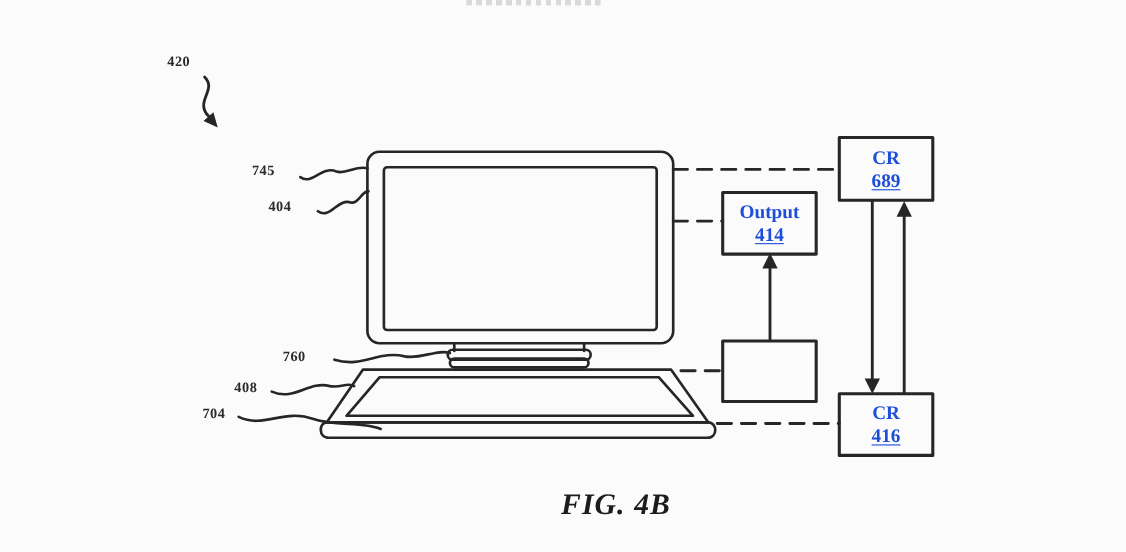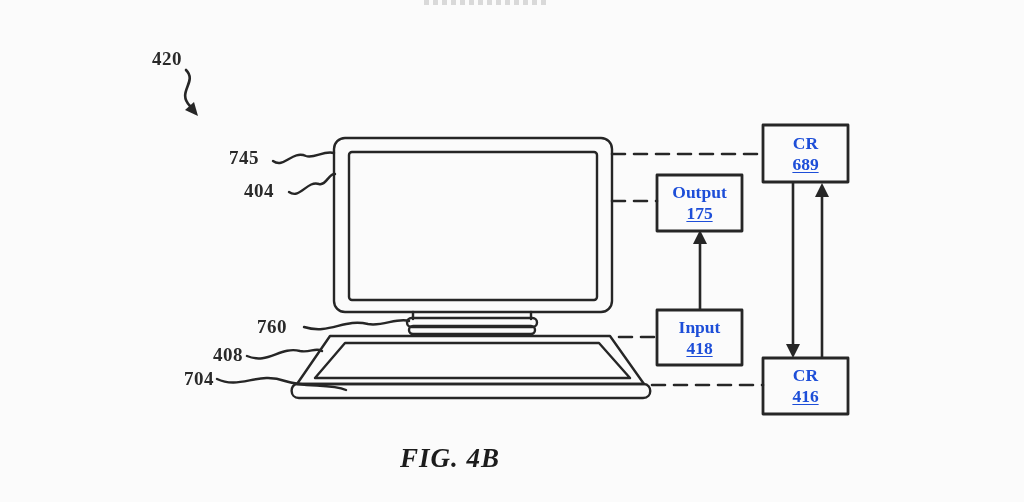--- a/index.html
+++ b/index.html
@@ -4,33 +4,33 @@
 <style>
   html,body{margin:0;padding:0;background:#e8e8e8;}
   .page{
     position:relative;width:1024px;height:502px;overflow:hidden;
     background:#fbfbfb;
     font-family:"Liberation Serif","DejaVu Serif",serif;
     color:#222;
   }
   svg.drawing{position:absolute;left:0;top:0;}
   .refnum{
-    position:absolute;font-size:19px;font-weight:600;letter-spacing:.5px;
+    position:absolute;font-size:13px;font-weight:600;letter-spacing:.5px;
     color:#2a2a2a;white-space:nowrap;
   }
   .box-label{
     position:absolute;display:flex;flex-direction:column;align-items:center;
     justify-content:center;text-align:center;font-size:17.5px;font-weight:600;
     color:#1d4ed8;line-height:1.2;
   }
   .box-label .ref{
     text-decoration:underline;text-underline-offset:2px;
   }
   .caption{
-    position:absolute;left:400px;top:443px;width:210px;text-align:left;
+    position:absolute;left:400px;top:443px;width:210px;text-align:right;
     font-size:27px;font-weight:700;font-style:italic;color:#1c1c1c;
     letter-spacing:1px;
   }
   .top-artifact{
     position:absolute;left:424px;top:0;width:122px;height:5px;opacity:.30;
     background:repeating-linear-gradient(90deg,#8a8a8a 0 5px,transparent 5px 9px);
   }
 </style>
 </head>
 <body>
@@ -86,25 +86,21 @@
   <div class="refnum" style="left:257px;top:316px;">760</div>
   <div class="refnum" style="left:213px;top:344px;">408</div>
   <div class="refnum" style="left:184px;top:368px;">704</div>
 
   <div class="box-label" style="left:763px;top:125px;width:85px;height:57px;">
     <div>CR</div>
     <div class="ref">689</div>
   </div>
   <div class="box-label" style="left:657px;top:175px;width:85px;height:56px;">
     <div>Output</div>
-    <div class="ref">175</div>
-  </div>
-  <div class="box-label" style="left:657px;top:310px;width:85px;height:55px;">
-    <div>Input</div>
-    <div class="ref">418</div>
+    <div class="ref">414</div>
   </div>
   <div class="box-label" style="left:763px;top:358px;width:85px;height:56px;">
     <div>CR</div>
     <div class="ref">416</div>
   </div>
 
   <div class="caption">FIG. 4B</div>
 
 </div>
 

